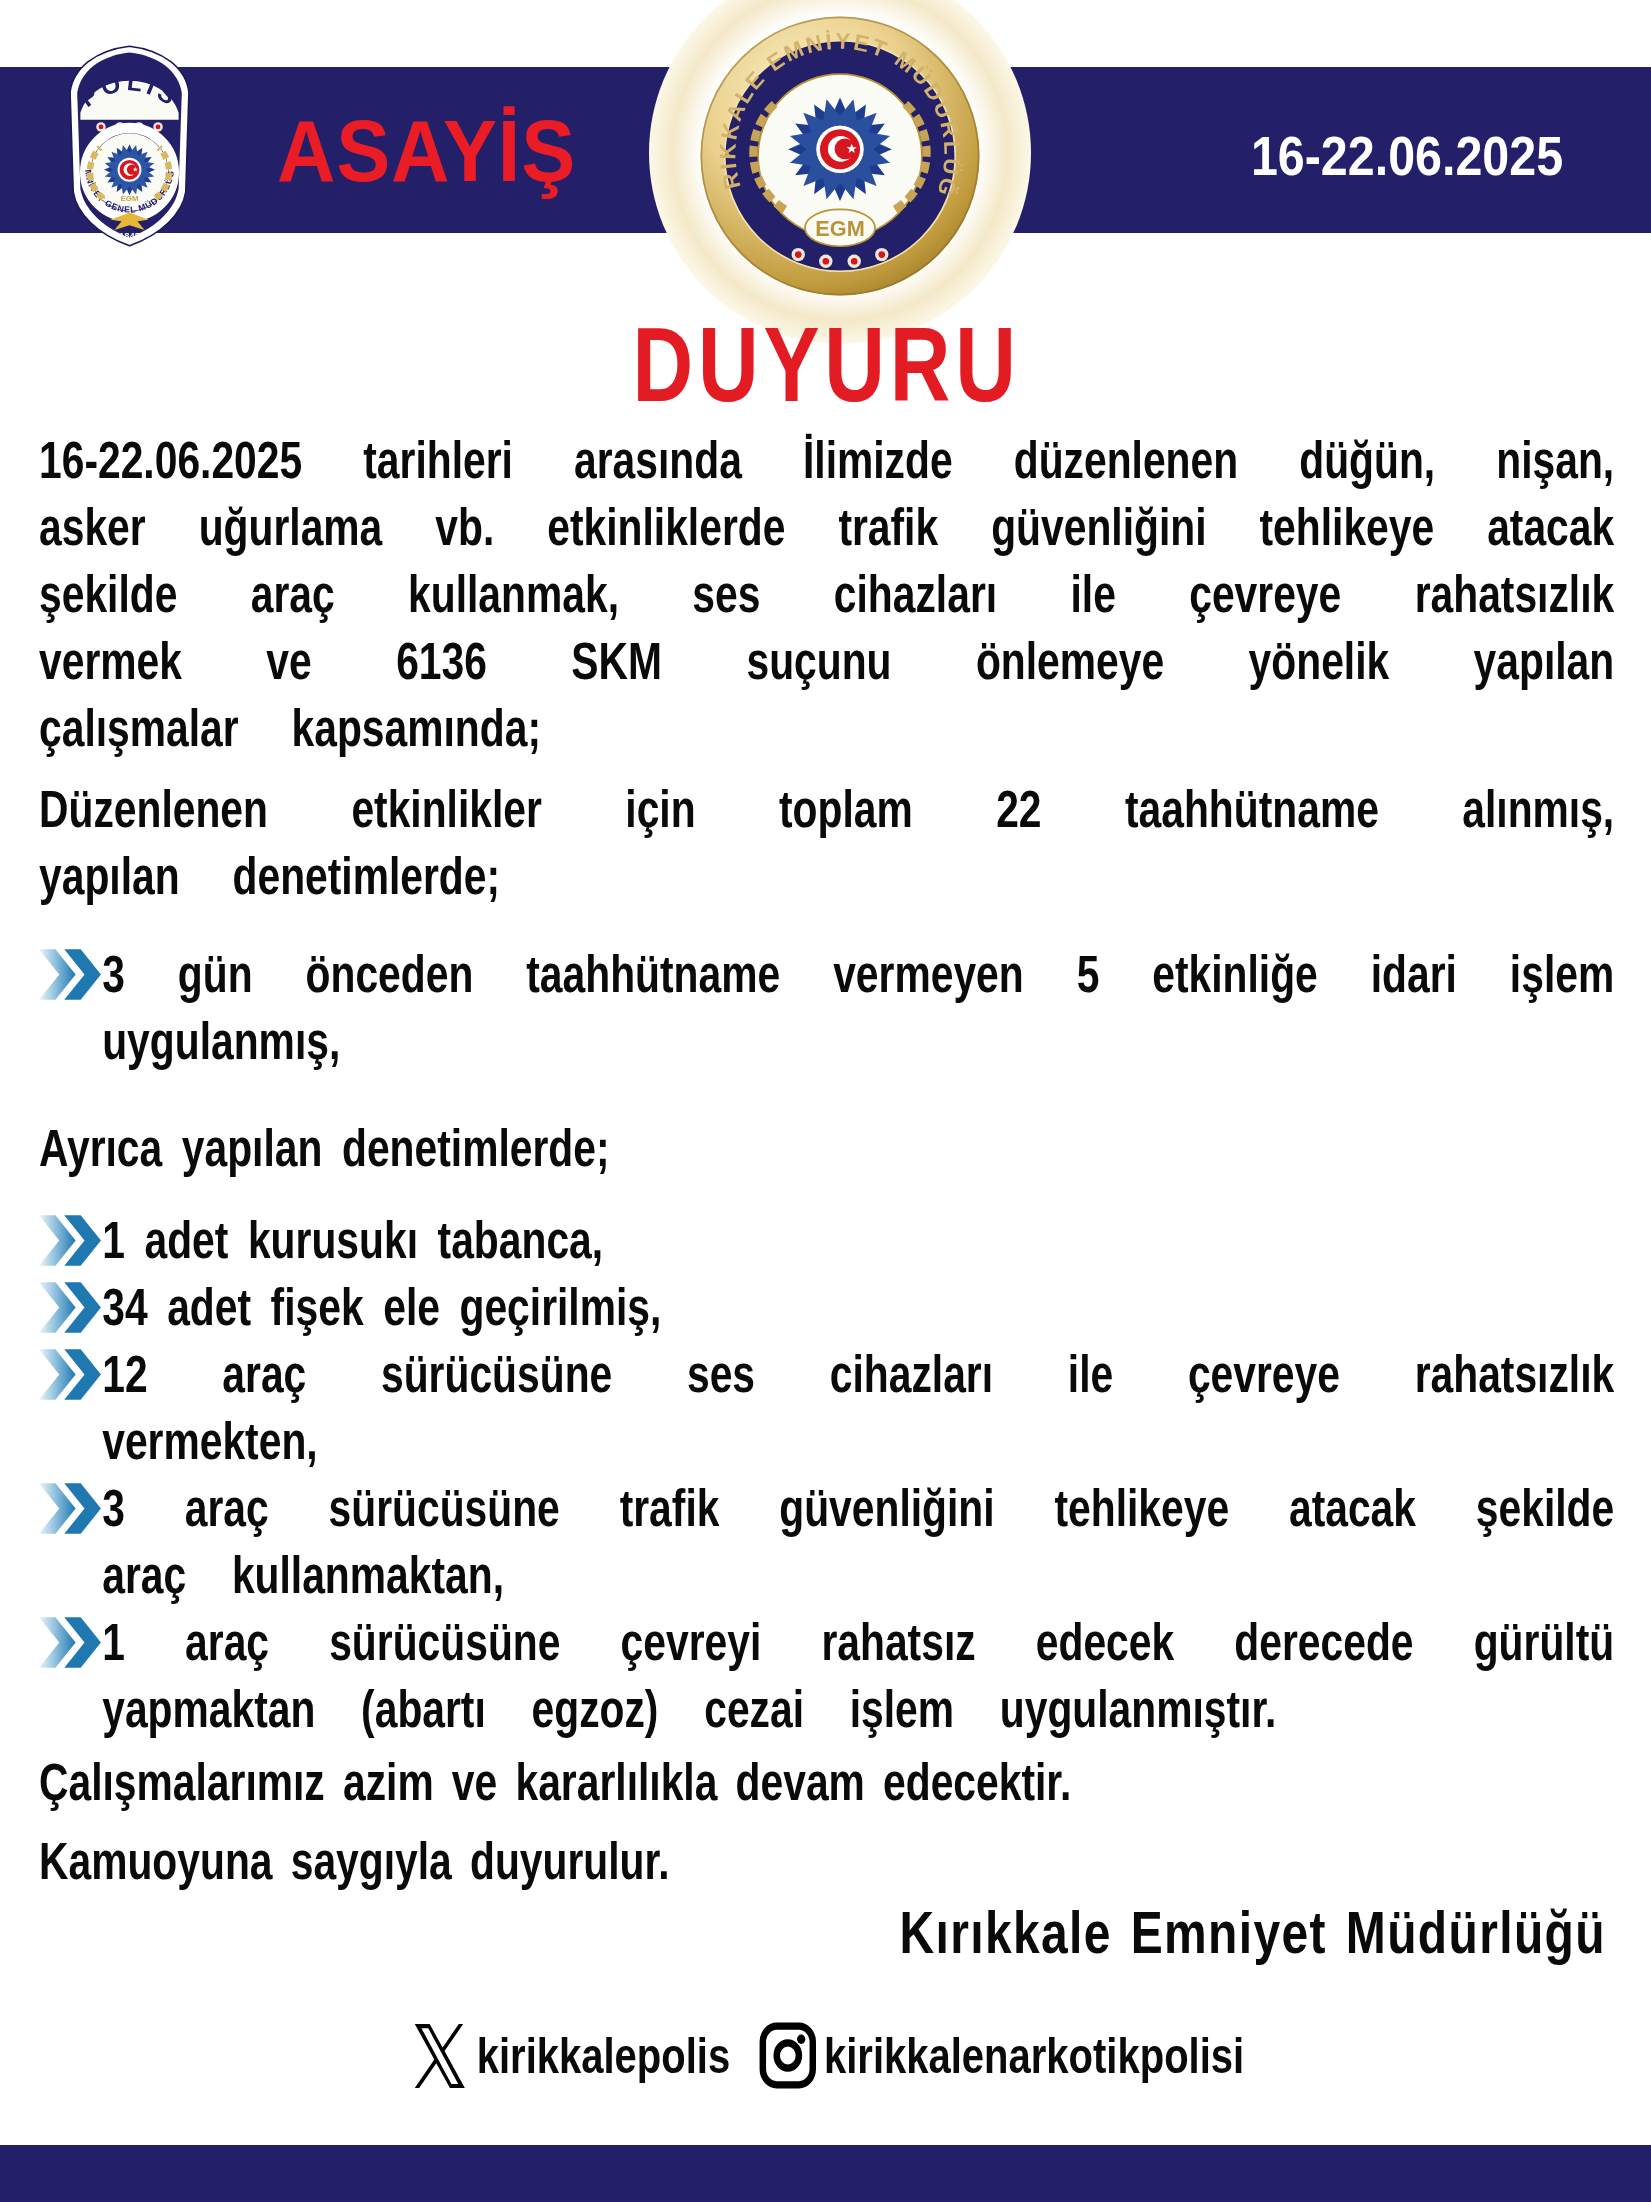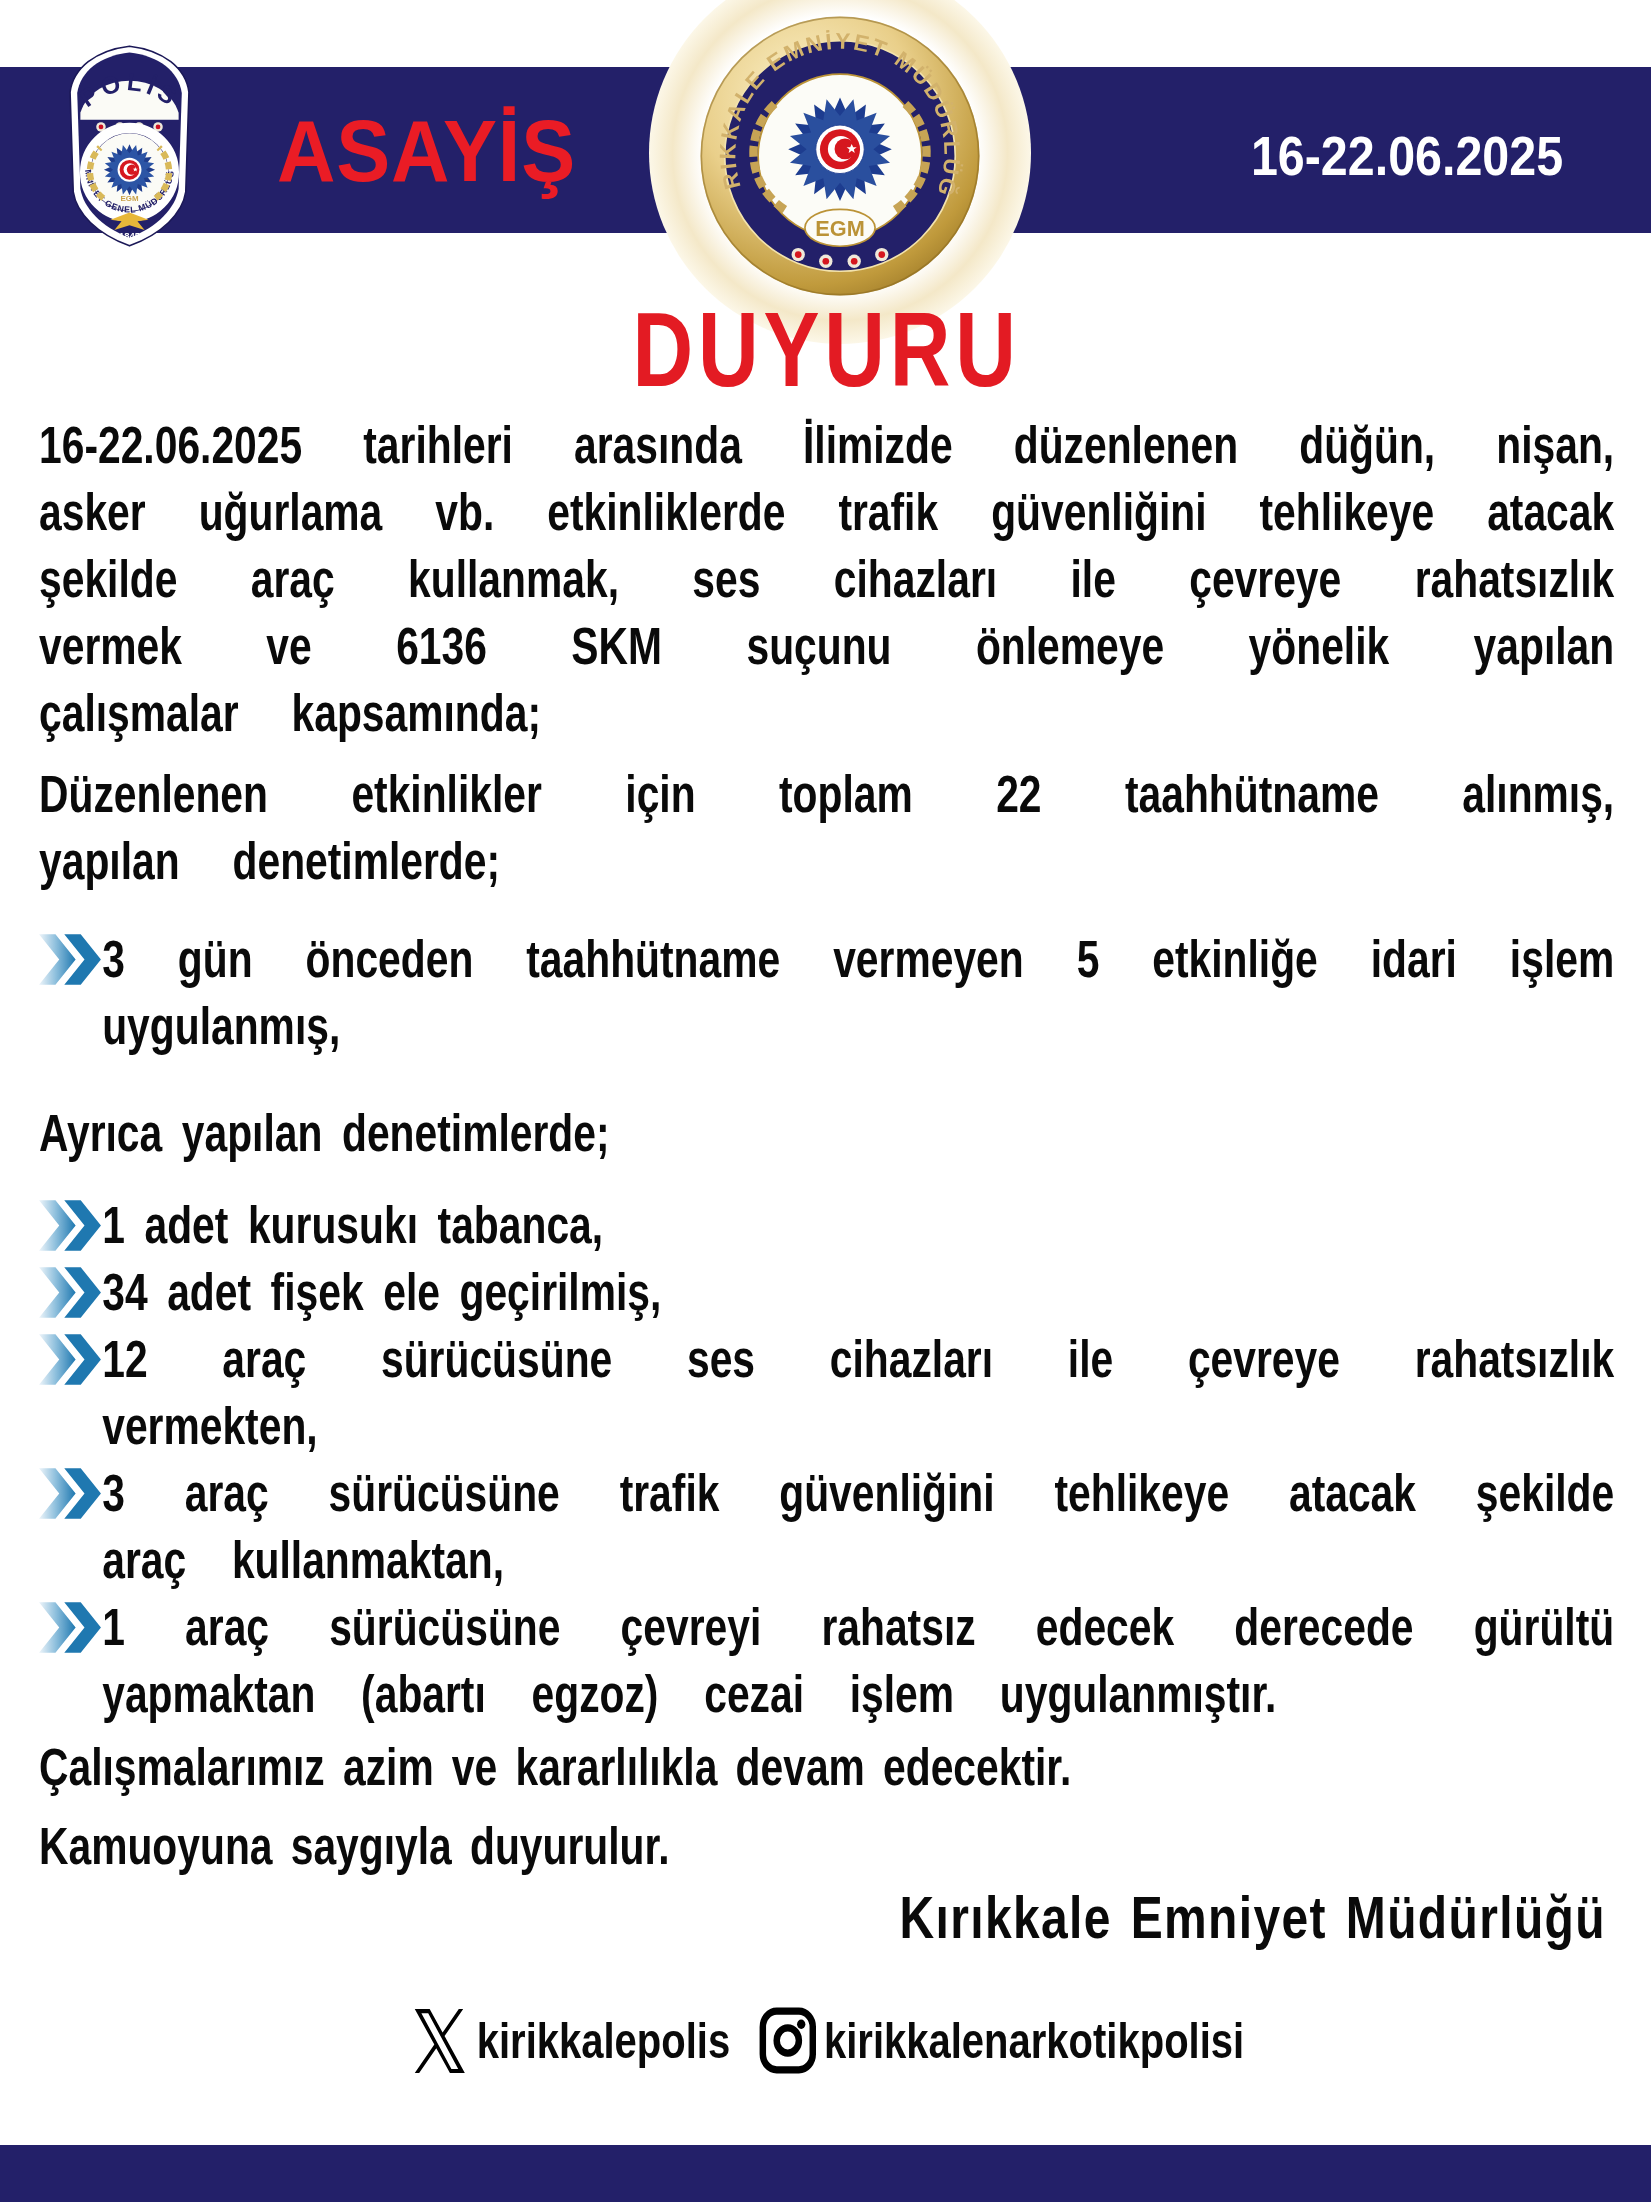--- a/index.html
+++ b/index.html
@@ -18,21 +18,21 @@
     left:277px;top:100px;font-size:88px;font-weight:bold;color:#ea1c25;
     letter-spacing:0.9px;transform:scaleX(.92);transform-origin:left top;white-space:nowrap;
   }
   .daterange{
     left:1205px;top:124px;width:404px;text-align:center;font-size:55px;font-weight:bold;
     color:#ffffff;transform:scaleX(.88);transform-origin:center top;white-space:nowrap;
   }
   .left-badge{left:53px;top:43px;}
   .center-badge{left:698px;top:13.8px;}
   
-  .content{left:39px;top:297px;width:1575px;}
+  .content{left:39px;top:312px;width:1575px;}
   .cond{width:1969px;transform:scaleX(.8);transform-origin:0 0;}
   .title{
     margin:0;text-align:center;font-size:105px;line-height:105px;font-weight:bold;
     color:#e31b23;letter-spacing:6px;
   }
   .para{font-size:51px;line-height:67px;font-weight:bold;margin:0;}
   .just{text-align:justify;word-spacing:52px;}
   .justm{text-align:justify;word-spacing:43px;}
   .norm{text-align:left;word-spacing:10.3px;}
   .mt12{margin-top:10.3px;}.mt16{margin-top:13.8px;}.mt29{margin-top:25px;}

